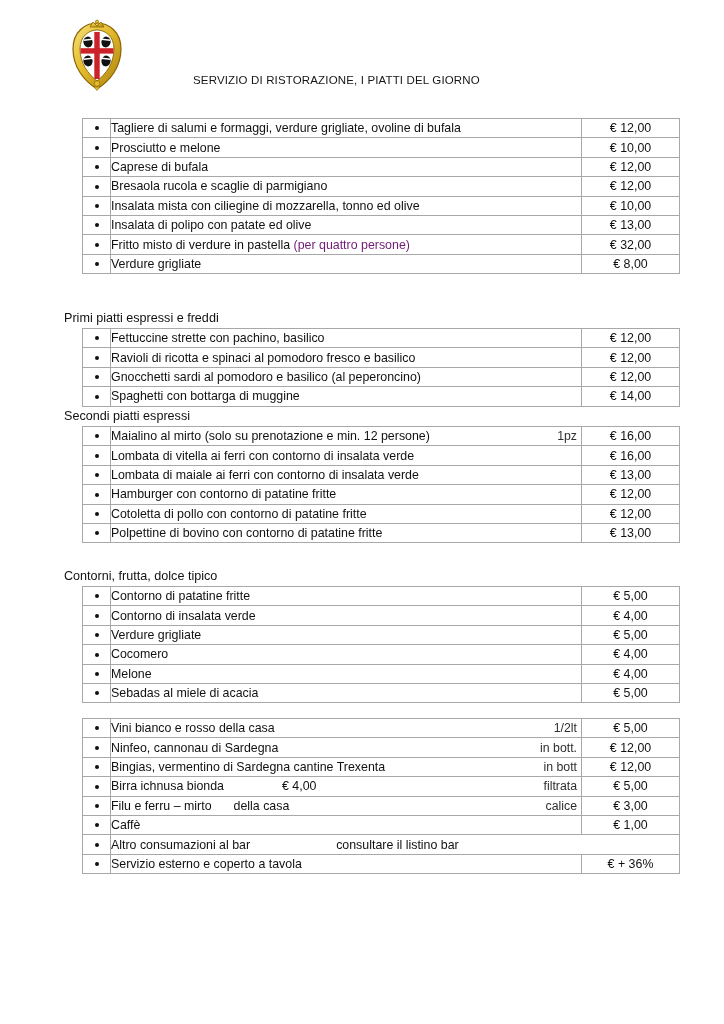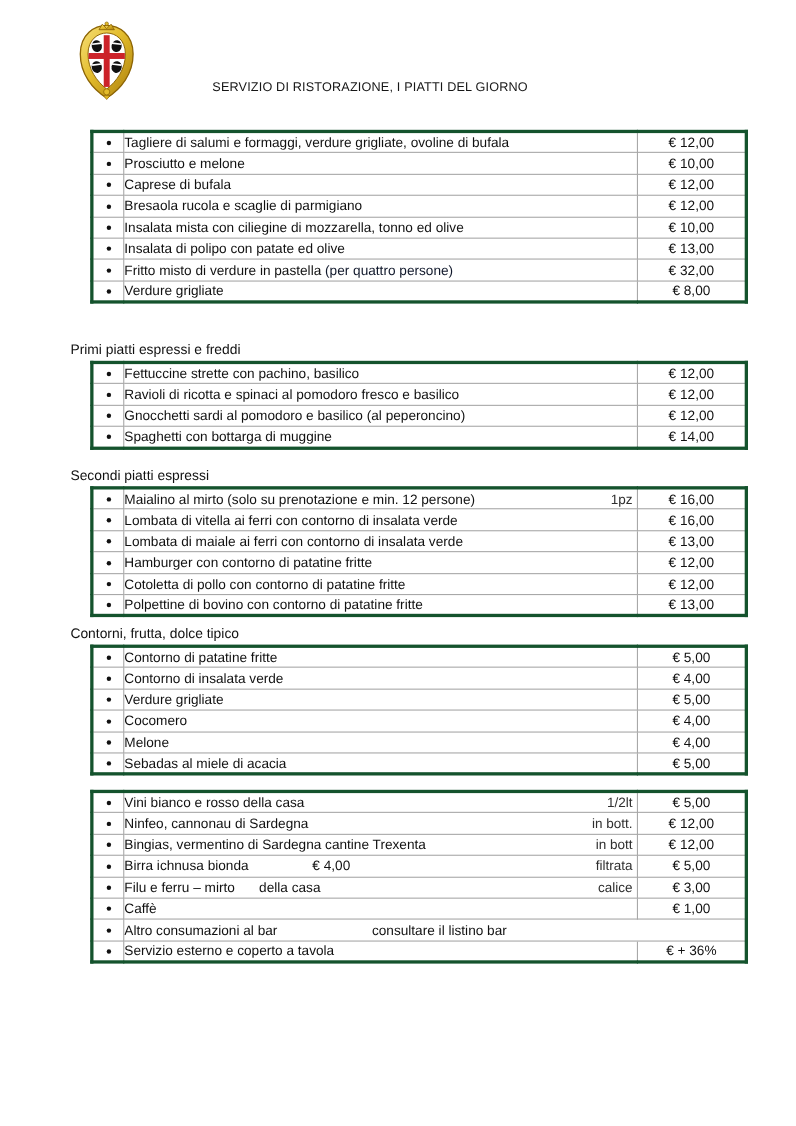--- a/index.html
+++ b/index.html
@@ -63,21 +63,21 @@
     line-height: 16px;
     padding-bottom: 2px;
     white-space: nowrap;
   }
 
   table.menu {
     border-collapse: collapse;
     table-layout: fixed;
     width: 598px;
     margin-left: 18px;
-    border: 3px solid #14532d;
+    border: 1px solid #14532d;
   }
   table.menu tr {
     height: 19.4px;
   }
   table.menu td {
     border: 1px solid #a8a8a8;
     padding: 0;
     font-size: 12.4px;
     color: #111111;
     vertical-align: middle;
@@ -120,21 +120,21 @@
     vertical-align: middle;
     margin-bottom: 1px;
   }
   .note-dim {
     float: right;
     padding-right: 4px;
     color: #2f2f2f;
     font-size: 12.3px;
   }
   .muted {
-    color: #0f172a;
+    color: #701a75;
   }
   .gap-inline {
     display: inline-block;
     width: 58px;
   }
   .gap-inline-wide {
     display: inline-block;
     width: 86px;
   }
   .gap-inline-sm {
@@ -257,21 +257,21 @@
               <td class="c-price">€ 12,00</td>
             </tr>
             <tr>
               <td class="c-bullet"><span class="bullet-dot"></span></td>
               <td class="c-name"><span>Spaghetti con bottarga di muggine</span></td>
               <td class="c-price">€ 14,00</td>
             </tr>
           </tbody>
         </table>
       </div>
-      <div class="section" style="top: 424px;">
+      <div class="section" style="top: 408px;">
         <div class="section-title">Secondi piatti espressi</div>
         <table class="menu">
           <tbody>
             <tr>
               <td class="c-bullet"><span class="bullet-dot"></span></td>
               <td class="c-name"><span>Maialino al mirto (solo su prenotazione e min. 12 persone)</span><span class="note-dim">1pz</span></td>
               <td class="c-price">€ 16,00</td>
             </tr>
             <tr>
               <td class="c-bullet"><span class="bullet-dot"></span></td>

